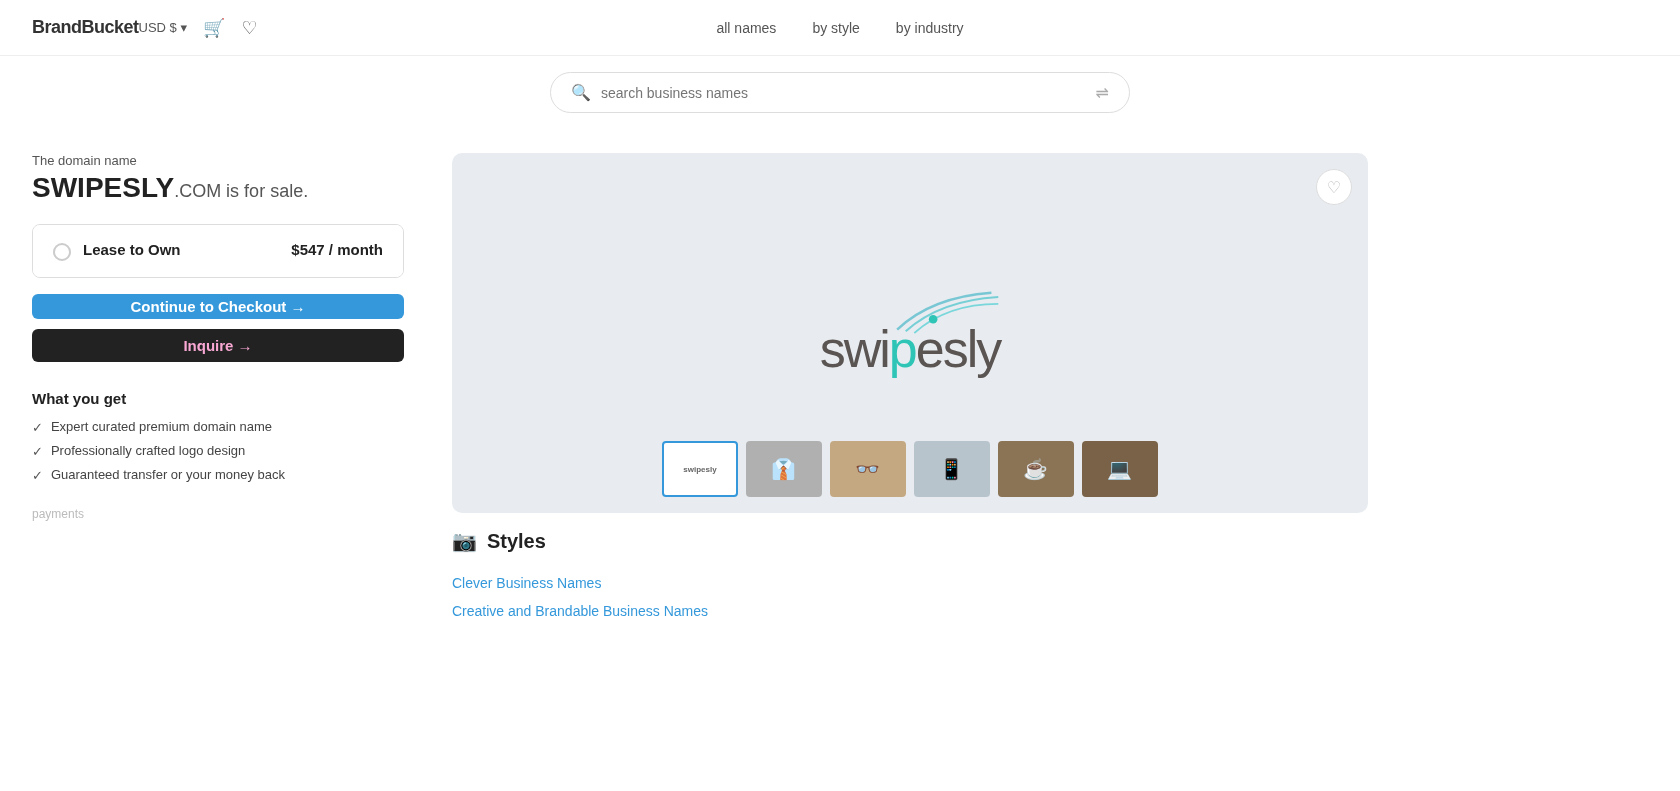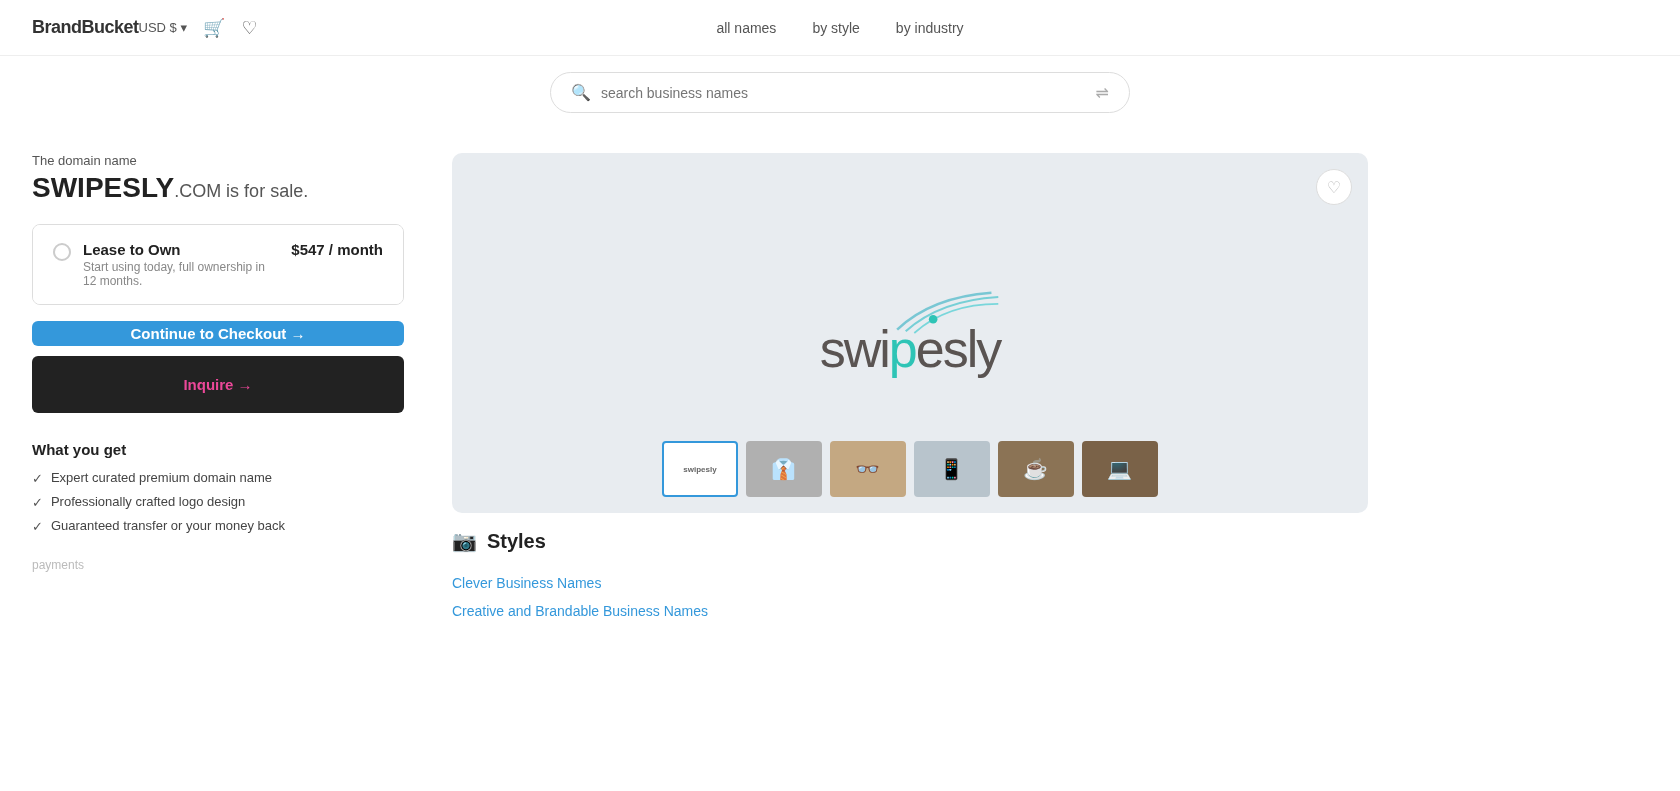--- a/index.html
+++ b/index.html
@@ -179,24 +179,24 @@
       border: none;
       border-radius: 6px;
       font-size: 15px;
       font-weight: 600;
       cursor: pointer;
       text-align: center;
     }
     .btn-inquire {
       display: block;
       width: 100%;
-      padding: 20px;
+      padding: 8px;
       margin-top: 10px;
       background: #222;
-      color: #ec4899;
+      color: #f9a8d4;
       border: none;
       border-radius: 6px;
       font-size: 15px;
       font-weight: 600;
       cursor: pointer;
       text-align: center;
     }
 
     
     .what-you-get {
@@ -373,21 +373,20 @@
       <span>SWIPESLY</span><span class="tld">.COM is for sale.</span>
     </div>
 
     <div class="purchase-options">
 
 
       <div class="option">
         <div class="radio-outer"></div>
         <div class="option-details">
           <div class="option-title">Lease to Own</div>
-          <div class="option-desc">Start using today, full ownership in 12 months.</div>
         </div>
         <div class="option-price">$547 / month</div>
       </div>
     </div>
 
     <button class="btn-checkout">Continue to Checkout →</button>
     <button class="btn-inquire">Inquire →</button>
 
     <div class="what-you-get">
       <h3>What you get</h3>

